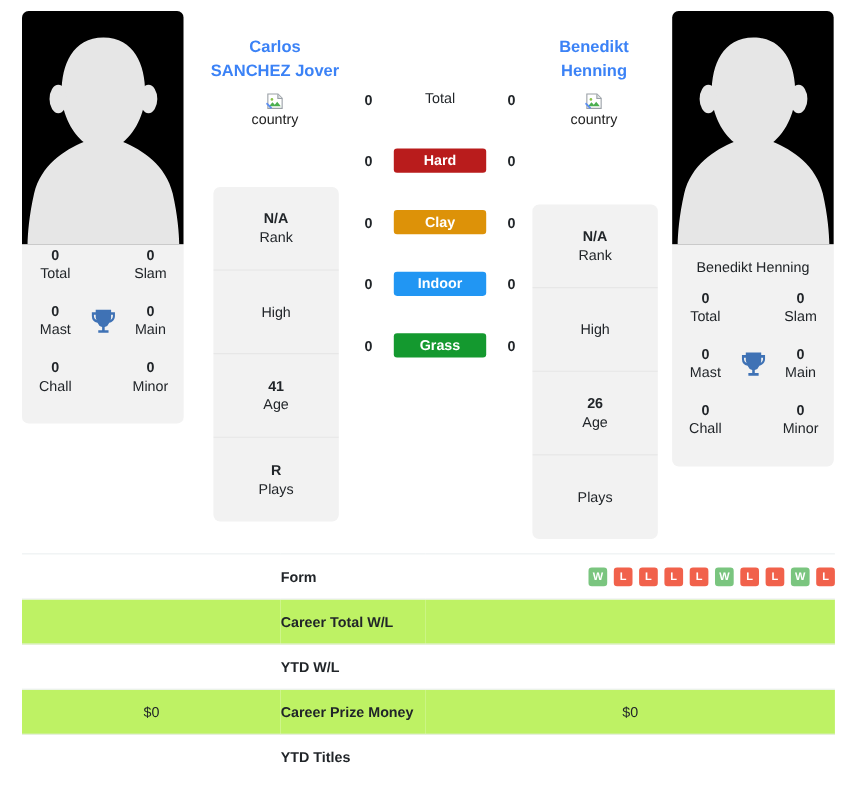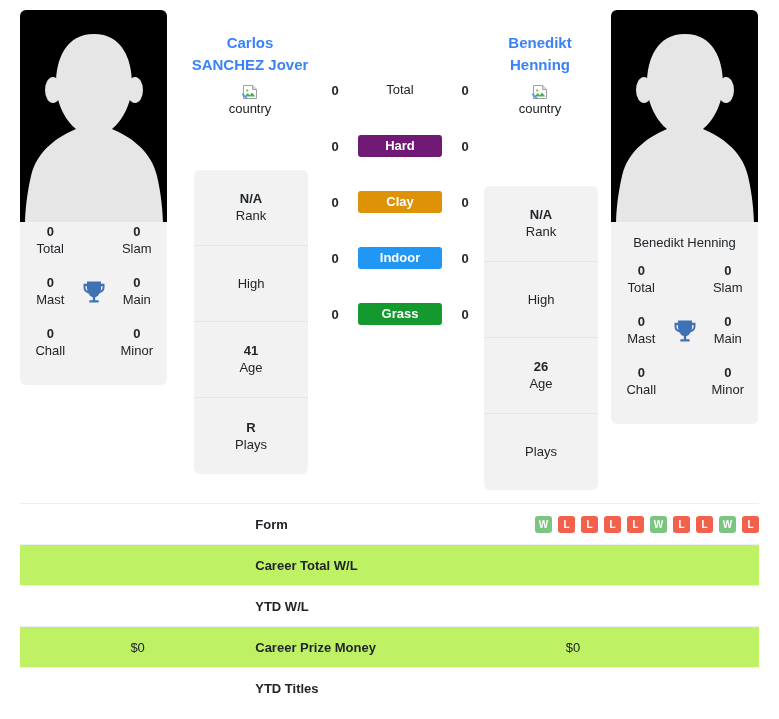--- a/index.html
+++ b/index.html
@@ -369,21 +369,21 @@
     </div>
 
     <div class="surfaces">
       <div class="srow">
         <div class="v">0</div>
         <div class="badge plain">Total</div>
         <div class="v">0</div>
       </div>
       <div class="srow">
         <div class="v">0</div>
-        <div class="badge" style="background:#701a75">Hard</div>
+        <div class="badge" style="background:#b91c1c">Hard</div>
         <div class="v">0</div>
       </div>
       <div class="srow">
         <div class="v">0</div>
         <div class="badge" style="background:#dd9208">Clay</div>
         <div class="v">0</div>
       </div>
       <div class="srow">
         <div class="v">0</div>
         <div class="badge" style="background:#2196f3">Indoor</div>

